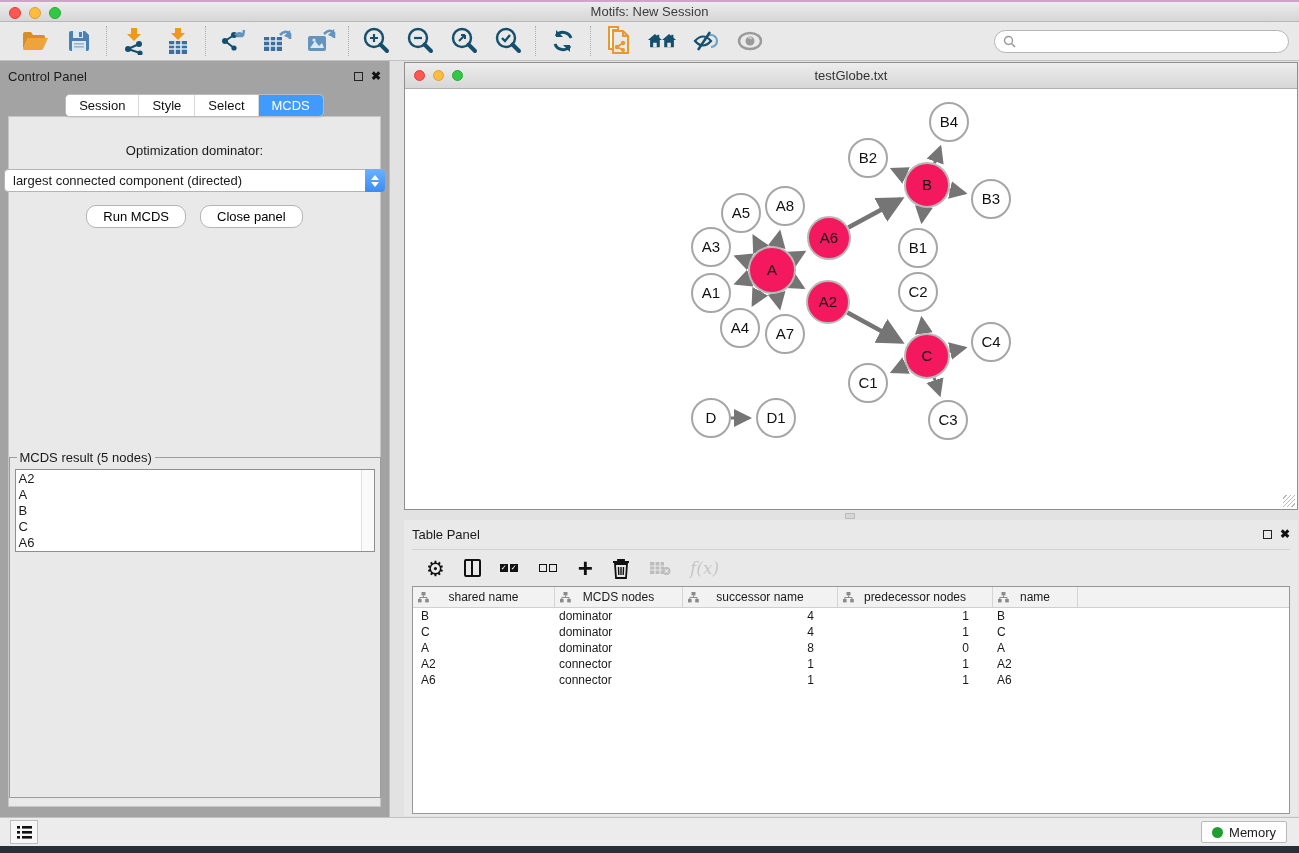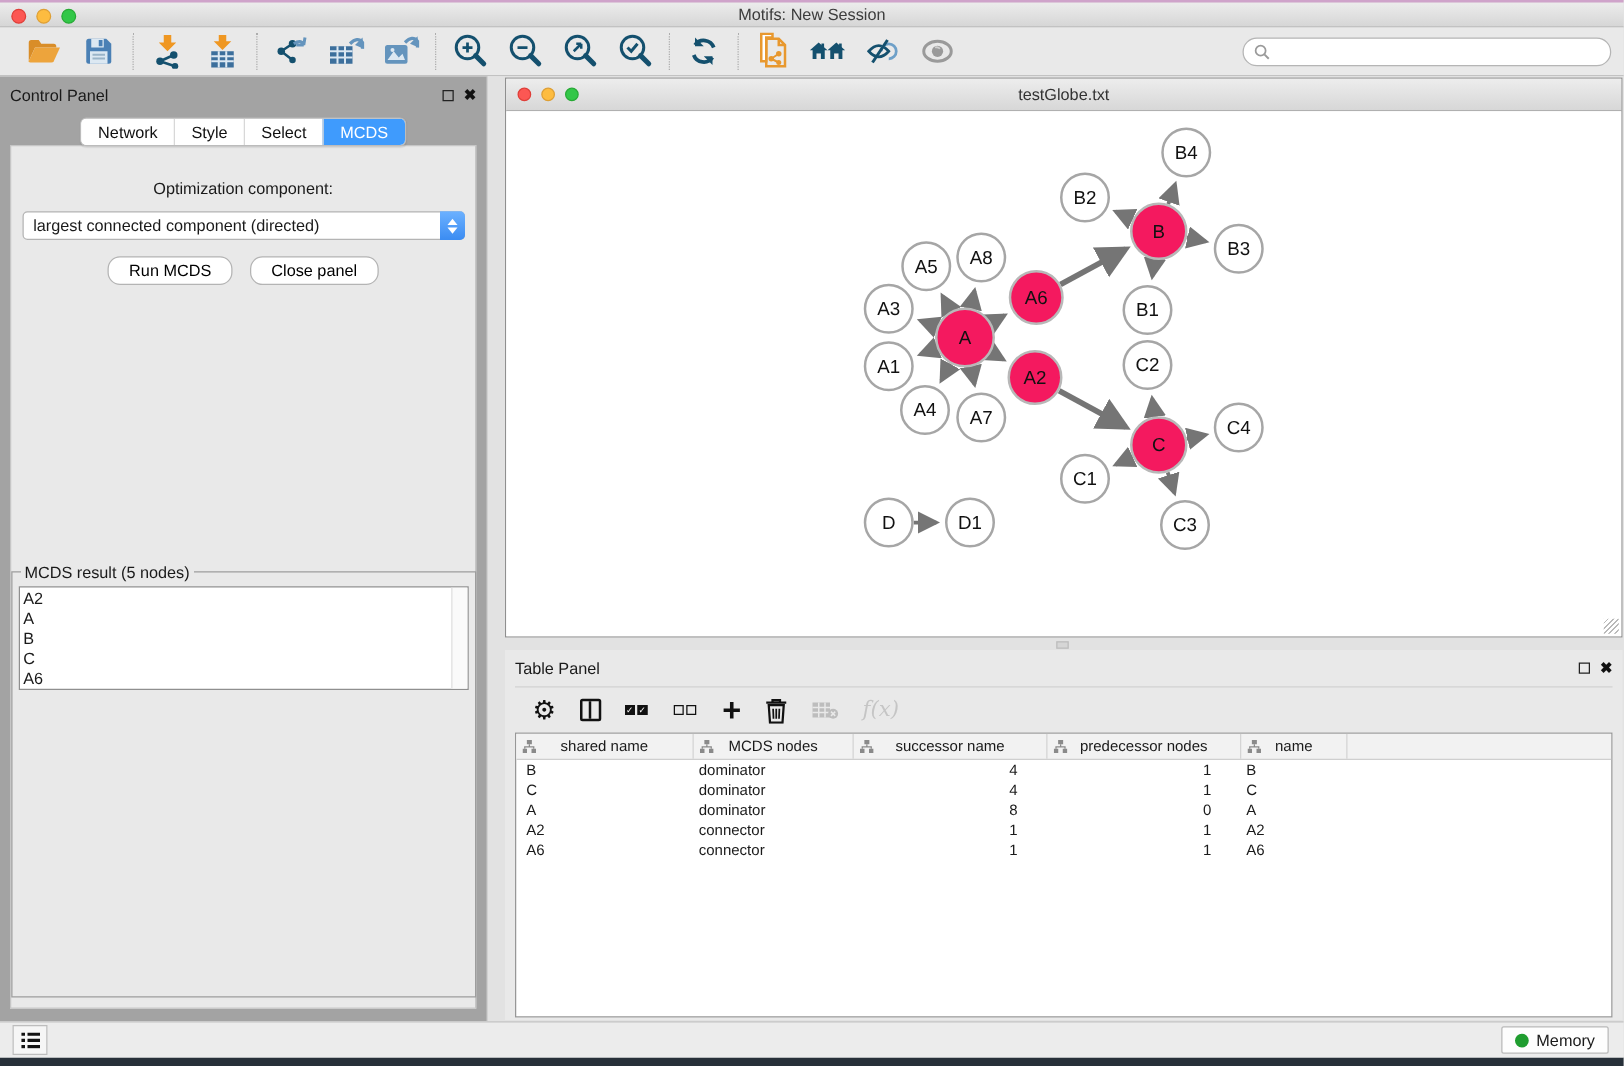--- a/index.html
+++ b/index.html
@@ -35,21 +35,21 @@
   .ph-close { font-size:12px; font-weight:bold; color:#111; line-height:1; }
 
   .seg-tabs { display:flex; justify-content:center; margin-top:7px; margin-bottom:0; position:relative; z-index:2; }
   .seg-wrap { display:inline-flex; border:1px solid #bcbcbc; border-radius:5px; overflow:hidden; background:#fff; box-shadow:0 1px 1px rgba(0,0,0,.08); }
   .seg { padding:3px 13px; font-size:13px; color:#111; background:#fff; border-left:1px solid #d8d8d8; cursor:pointer; }
   .seg:first-child { border-left:none; }
   .seg.selected { background:#3f9bfd; color:#fff; }
 
   .cp-content { flex:1; border:1px solid #c6c6c6; background:#e9e9e9; margin-top:-1px; display:flex; flex-direction:column; align-items:center; padding:8px; }
   .opt-label { margin-top:18px; font-size:13px; }
-  .dropdown { margin-top:11px; width:354px; height:23px; background:#fff; border:1px solid #b4b4b4; border-radius:4px; display:flex; align-items:center; position:relative; cursor:pointer; }
+  .dropdown { margin-top:11px; width:381px; height:23px; background:#fff; border:1px solid #b4b4b4; border-radius:4px; display:flex; align-items:center; position:relative; cursor:pointer; }
   .dropdown .dd-text { flex:1; padding-left:8px; font-size:13px; white-space:nowrap; }
   .dd-stepper { width:20px; height:23px; margin-right:-1px; background:linear-gradient(#6cb1ff,#3b8cf2); border-radius:0 4px 4px 0; display:flex; flex-direction:column; align-items:center; justify-content:center; gap:2px; }
   .dd-up { width:0;height:0;border-left:4px solid transparent;border-right:4px solid transparent;border-bottom:5px solid #fff; }
   .dd-down { width:0;height:0;border-left:4px solid transparent;border-right:4px solid transparent;border-top:5px solid #fff; }
   .btn-row { margin-top:13px; display:flex; gap:14px; }
   .cp-btn { height:23px; padding:0 16px; background:#fff; border:1px solid #b4b4b4; border-radius:10px; font-size:13px; font-family:"Liberation Sans",sans-serif; cursor:pointer; }
 
   .cp-spacer { flex:1; }
   fieldset.mcds { width:372px; height:348px; border:1px solid #9d9d9d; padding:4px 5px 7px 5px; }
   fieldset.mcds legend { font-size:13px; padding:0 3px; margin-left:2px; }
@@ -276,28 +276,28 @@
   <div class="control-panel">
     <div class="panel-head">
       <span class="ph-title">Control Panel</span>
       <span class="ph-icons">
         <span class="ph-float"></span>
         <span class="ph-close">✖</span>
       </span>
     </div>
     <div class="seg-tabs">
       <div class="seg-wrap" id="cp-tabs">
-          <span class="seg">Network</span>
+          <span class="seg">Session</span>
           <span class="seg">Style</span>
           <span class="seg">Select</span>
           <span class="seg selected">MCDS</span>
         </div>
     </div>
     <div class="cp-content">
-      <div class="opt-label">Optimization component:</div>
+      <div class="opt-label">Optimization dominator:</div>
       <div class="dropdown">
         <span class="dd-text">largest connected component (directed)</span>
         <span class="dd-stepper">
             <span class="dd-up"></span>
             <span class="dd-down"></span>
           </span>
       </div>
       <div class="btn-row">
         <button class="cp-btn">Run MCDS</button>
         <button class="cp-btn">Close panel</button>

